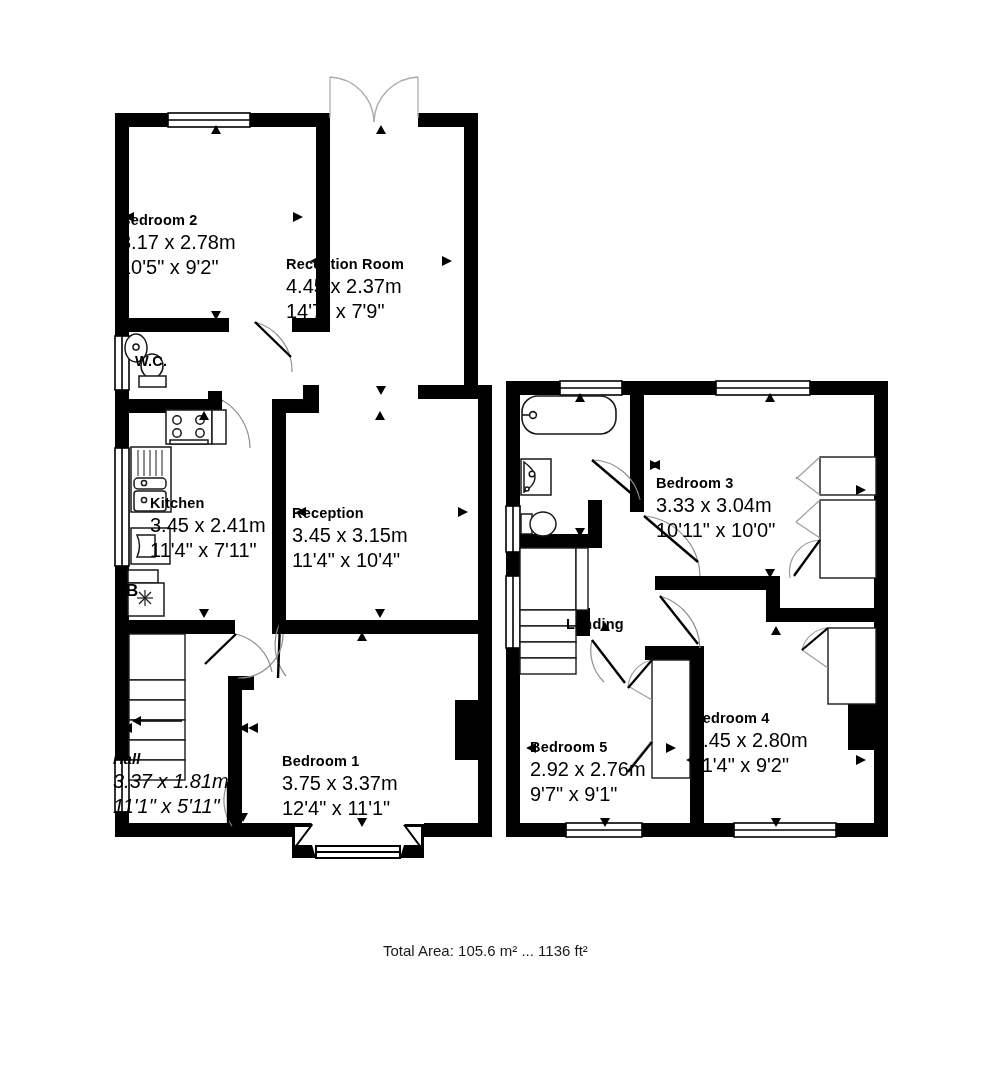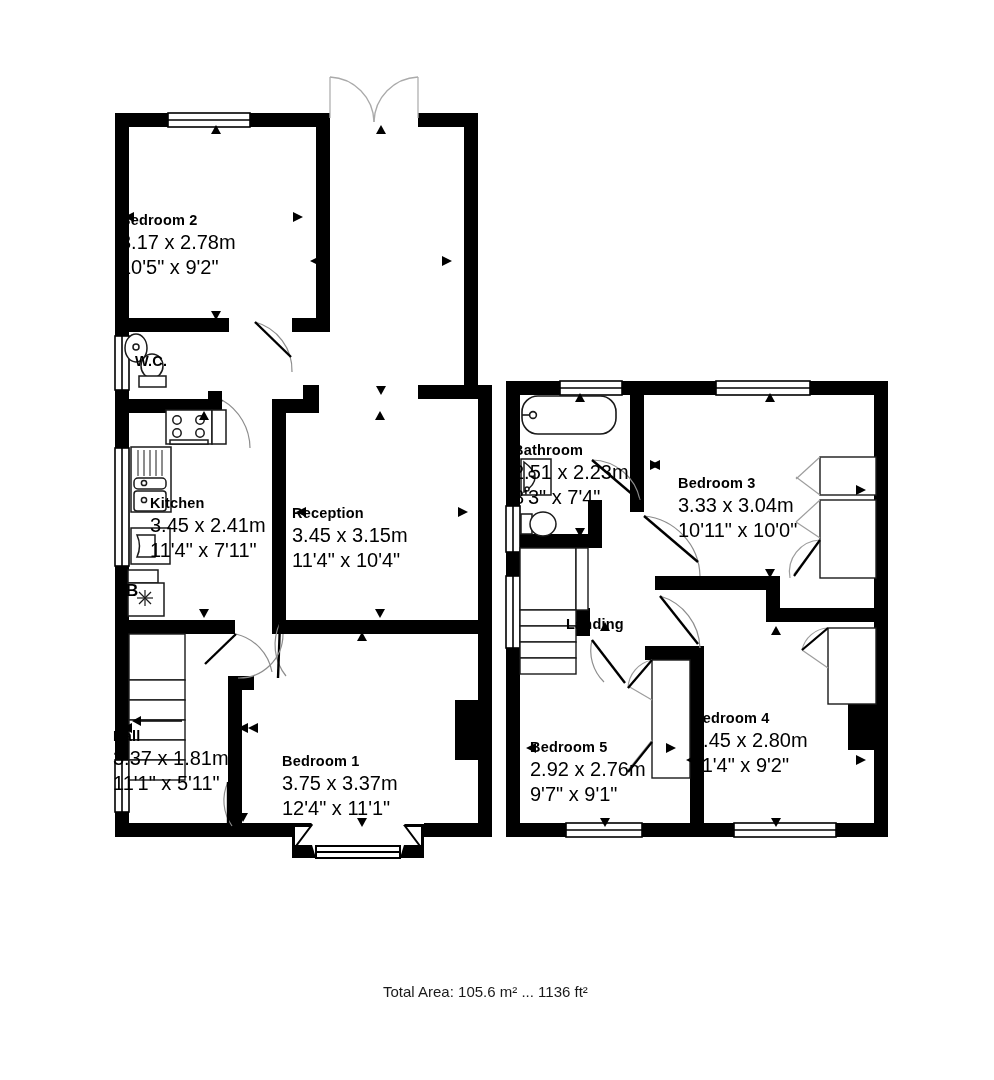--- a/index.html
+++ b/index.html
@@ -385,56 +385,56 @@
       </g>
     </g>
   </svg>
 
   <div class="lbl" style="left:120px;top:211px;width:190px;">
     <div class="nm">Bedroom 2</div>
     <div class="d1">3.17 x 2.78m</div>
     <div class="d2">10'5" x 9'2"</div>
   </div>
 
+  <div class="lbl" style="left:286px;top:255px;width:190px;">
+    <div class="nm">Reception Room</div>
+    <div class="d1">4.45 x 2.37m</div>
+    <div class="d2">14'7" x 7'9"</div>
+  </div>
 
   <div class="lbl" style="left:135px;top:352px;width:70px;">
     <div class="nm">W.C.</div>
   </div>
 
   <div class="lbl" style="left:150px;top:494px;width:160px;">
     <div class="nm">Kitchen</div>
     <div class="d1">3.45 x 2.41m</div>
     <div class="d2">11'4" x 7'11"</div>
   </div>
 
   <div class="lbl" style="left:292px;top:504px;width:160px;">
     <div class="nm">Reception</div>
     <div class="d1">3.45 x 3.15m</div>
     <div class="d2">11'4" x 10'4"</div>
   </div>
 
-  <div class="lbl" style="left:113px;top:727px;width:160px;">
+  <div class="lbl" style="left:113px;top:750px;width:160px;font-style:italic;">
     <div class="nm">Hall</div>
     <div class="d1">3.37 x 1.81m</div>
     <div class="d2">11'1" x 5'11"</div>
   </div>
 
   <div class="lbl" style="left:282px;top:752px;width:190px;">
     <div class="nm">Bedroom 1</div>
     <div class="d1">3.75 x 3.37m</div>
     <div class="d2">12'4" x 11'1"</div>
   </div>
 
-  <div class="lbl" style="left:513px;top:441px;width:150px;">
-    <div class="nm">Bathroom</div>
-    <div class="d1">2.51 x 2.23m</div>
-    <div class="d2">8'3" x 7'4"</div>
-  </div>
-
-  <div class="lbl" style="left:678px;top:474px;width:180px;">
+
+  <div class="lbl" style="left:656px;top:474px;width:180px;">
     <div class="nm">Bedroom 3</div>
     <div class="d1">3.33 x 3.04m</div>
     <div class="d2">10'11" x 10'0"</div>
   </div>
 
   <div class="lbl" style="left:566px;top:615px;width:96px;">
     <div class="nm">Landing</div>
   </div>
 
   <div class="lbl" style="left:530px;top:738px;width:170px;">
@@ -446,15 +446,15 @@
   <div class="lbl" style="left:692px;top:709px;width:170px;">
     <div class="nm">Bedroom 4</div>
     <div class="d1">3.45 x 2.80m</div>
     <div class="d2">11'4" x 9'2"</div>
   </div>
 
   <div class="lbl" style="left:126px;top:580px;width:20px;">
     <div class="nm" style="font-size:17px;">B</div>
   </div>
 
-  <div class="total" style="left:383px;top:942px;margin-top:41px;">Total Area: 105.6 m² ... 1136 ft²</div>
+  <div class="total" style="left:383px;top:942px;">Total Area: 105.6 m² ... 1136 ft²</div>
 
 </div>
 
 </body></html>

